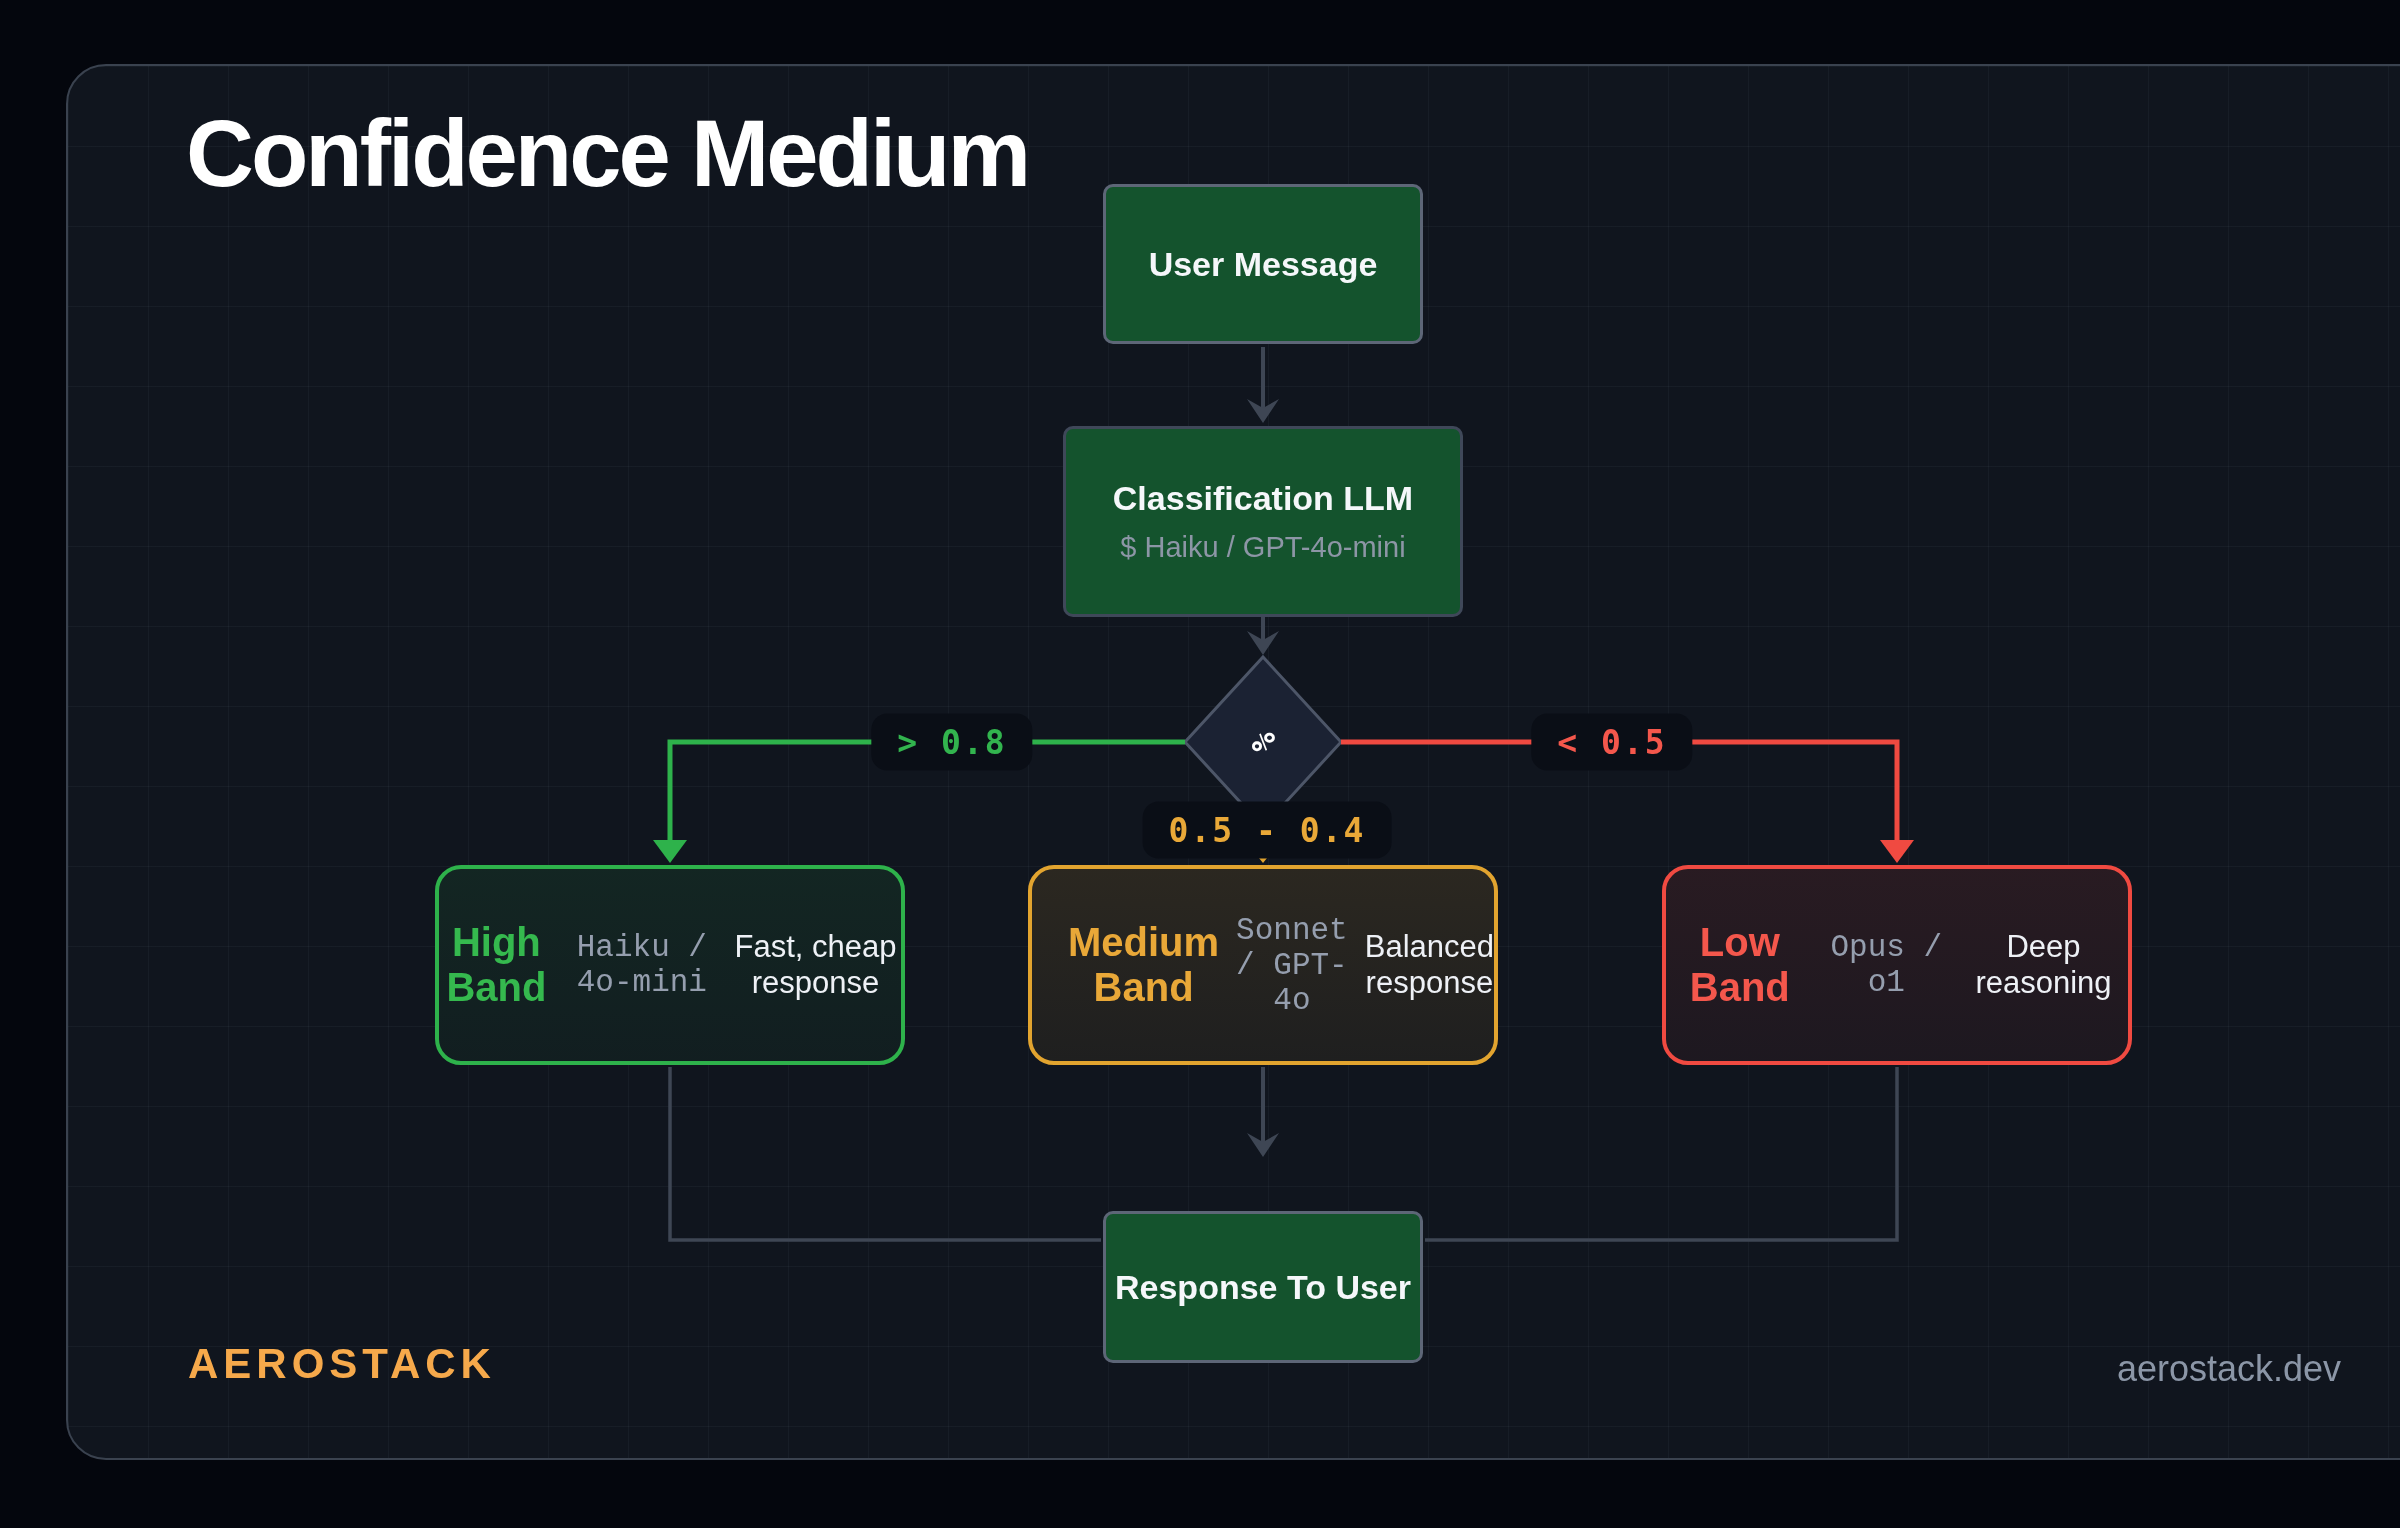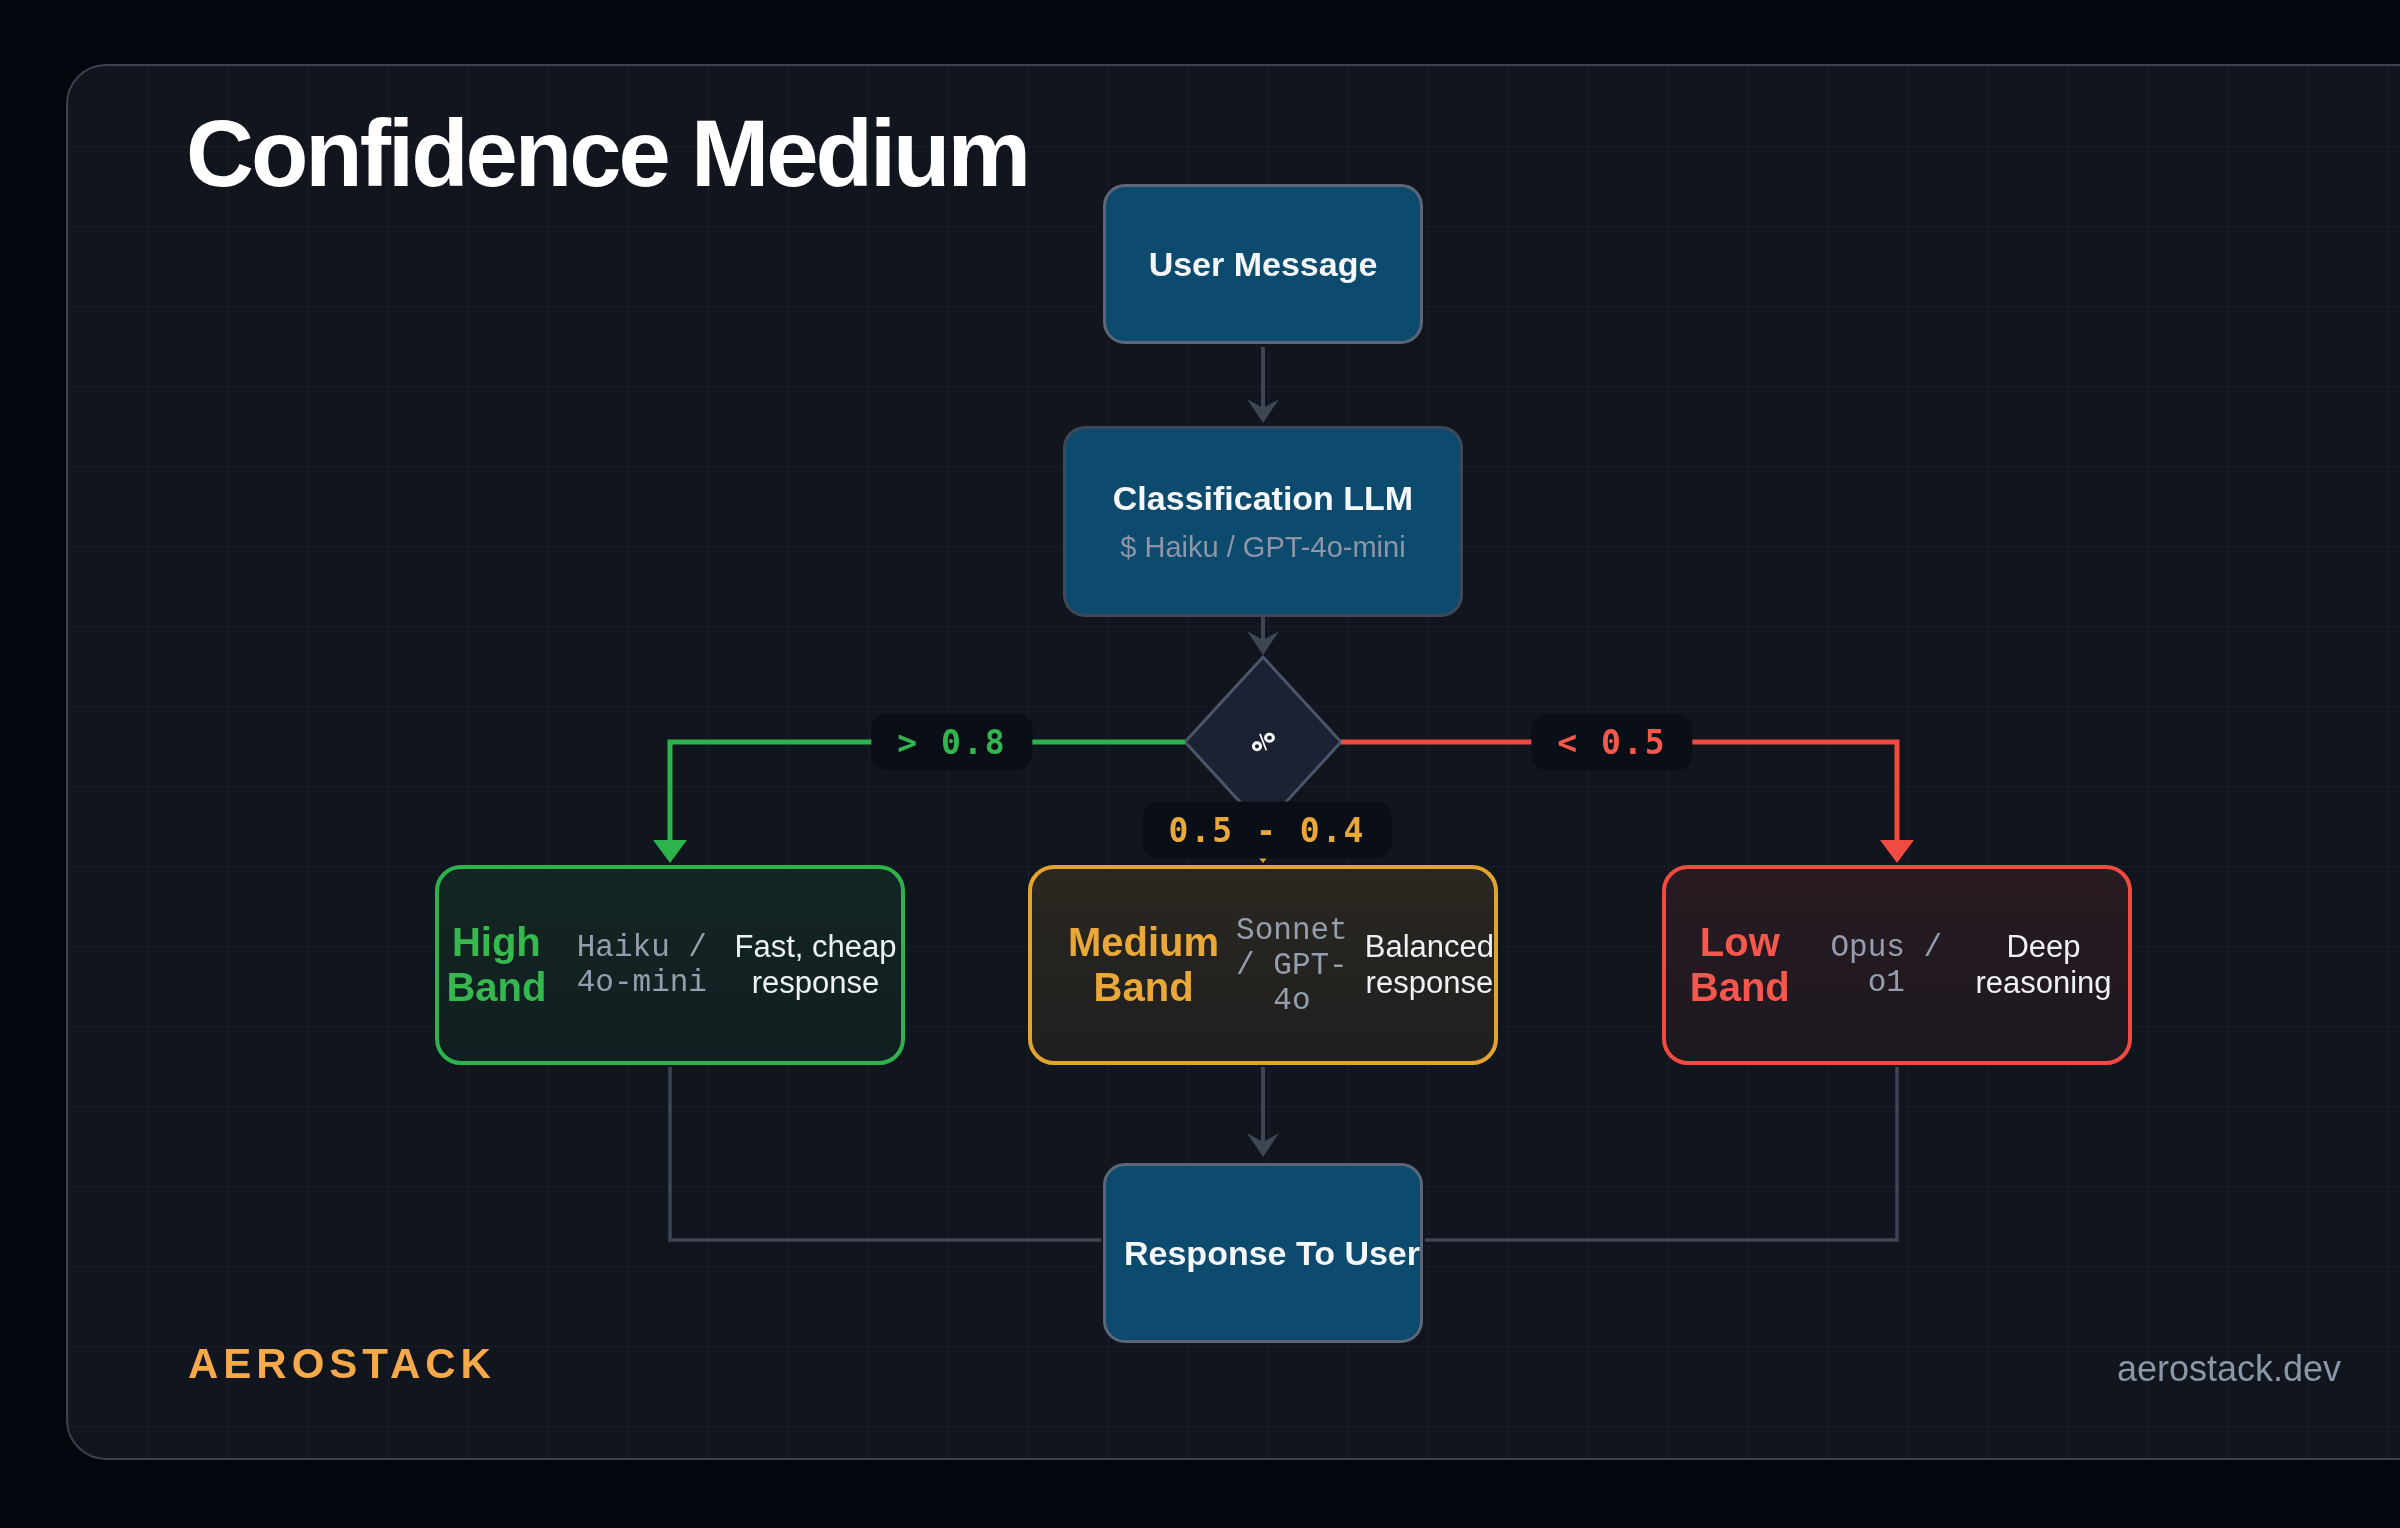--- a/index.html
+++ b/index.html
@@ -20,30 +20,30 @@
     position:absolute;left:186px;top:100px;
     font-size:94px;font-weight:700;letter-spacing:-3px;color:#ffffff;
   }
 
   
   #connectors{position:absolute;left:0;top:0;width:2400px;height:1528px;z-index:1;}
 
   
   .node{
     position:absolute;z-index:2;box-sizing:border-box;
-    background:#0c4a6e;border:3px solid #5d6677;border-radius:22px;
+    background:#14532d;border:3px solid #5d6677;border-radius:10px;
     display:flex;flex-direction:column;align-items:center;justify-content:center;
     color:#f2f4f8;text-align:center;
   }
   .node .node-title{font-size:34px;font-weight:700;color:#f5f7fa;}
   .node .node-sub{font-size:29px;color:#8d96a6;margin-top:13px;}
 
   #node-user{left:1103px;top:184px;width:320px;height:160px;}
   #node-classifier{left:1063px;top:426px;width:400px;height:191px;border-color:#3f4859;}
-  #node-response{left:1103px;top:1163px;width:320px;height:180px;align-items:flex-end;}
+  #node-response{left:1103px;top:1211px;width:320px;height:152px;}
 
   
   #decision-symbol{
     position:absolute;left:1263px;top:742px;z-index:2;
     transform:translate(-50%,-50%) rotate(90deg);
     font-family:"DejaVu Sans Mono",monospace;font-size:32px;font-weight:700;color:#ffffff;
   }
 
   
   .pill{

